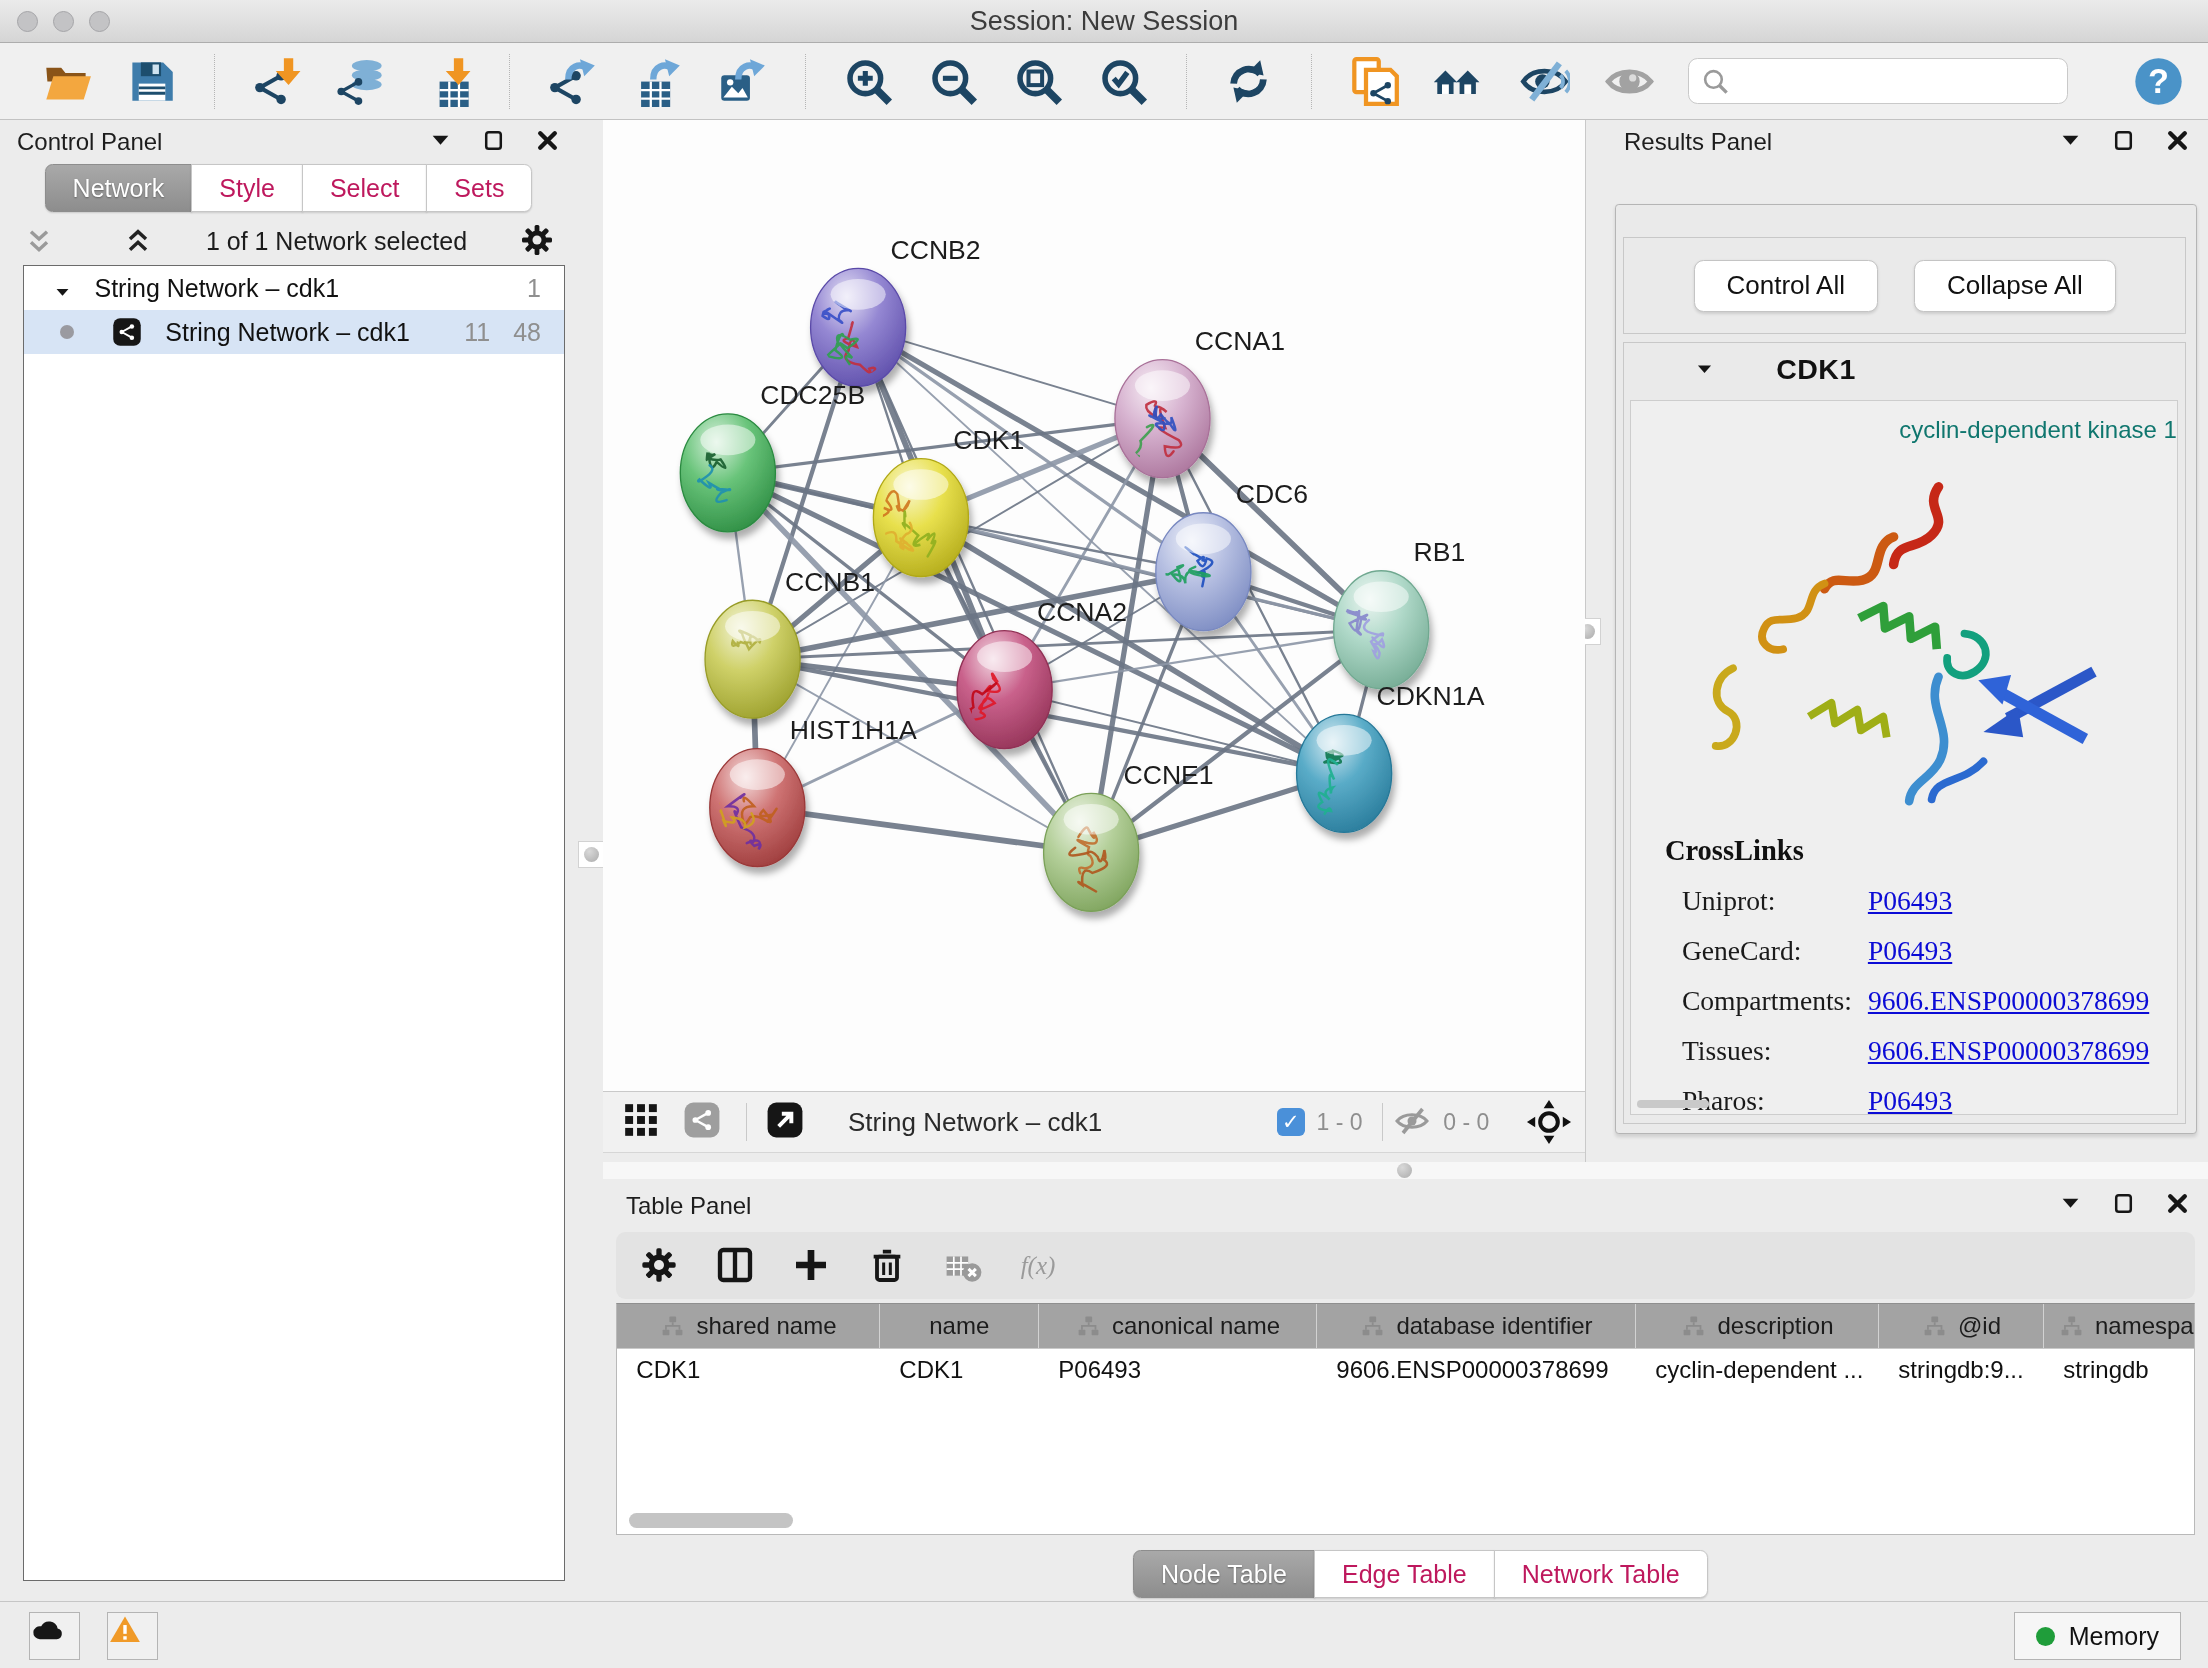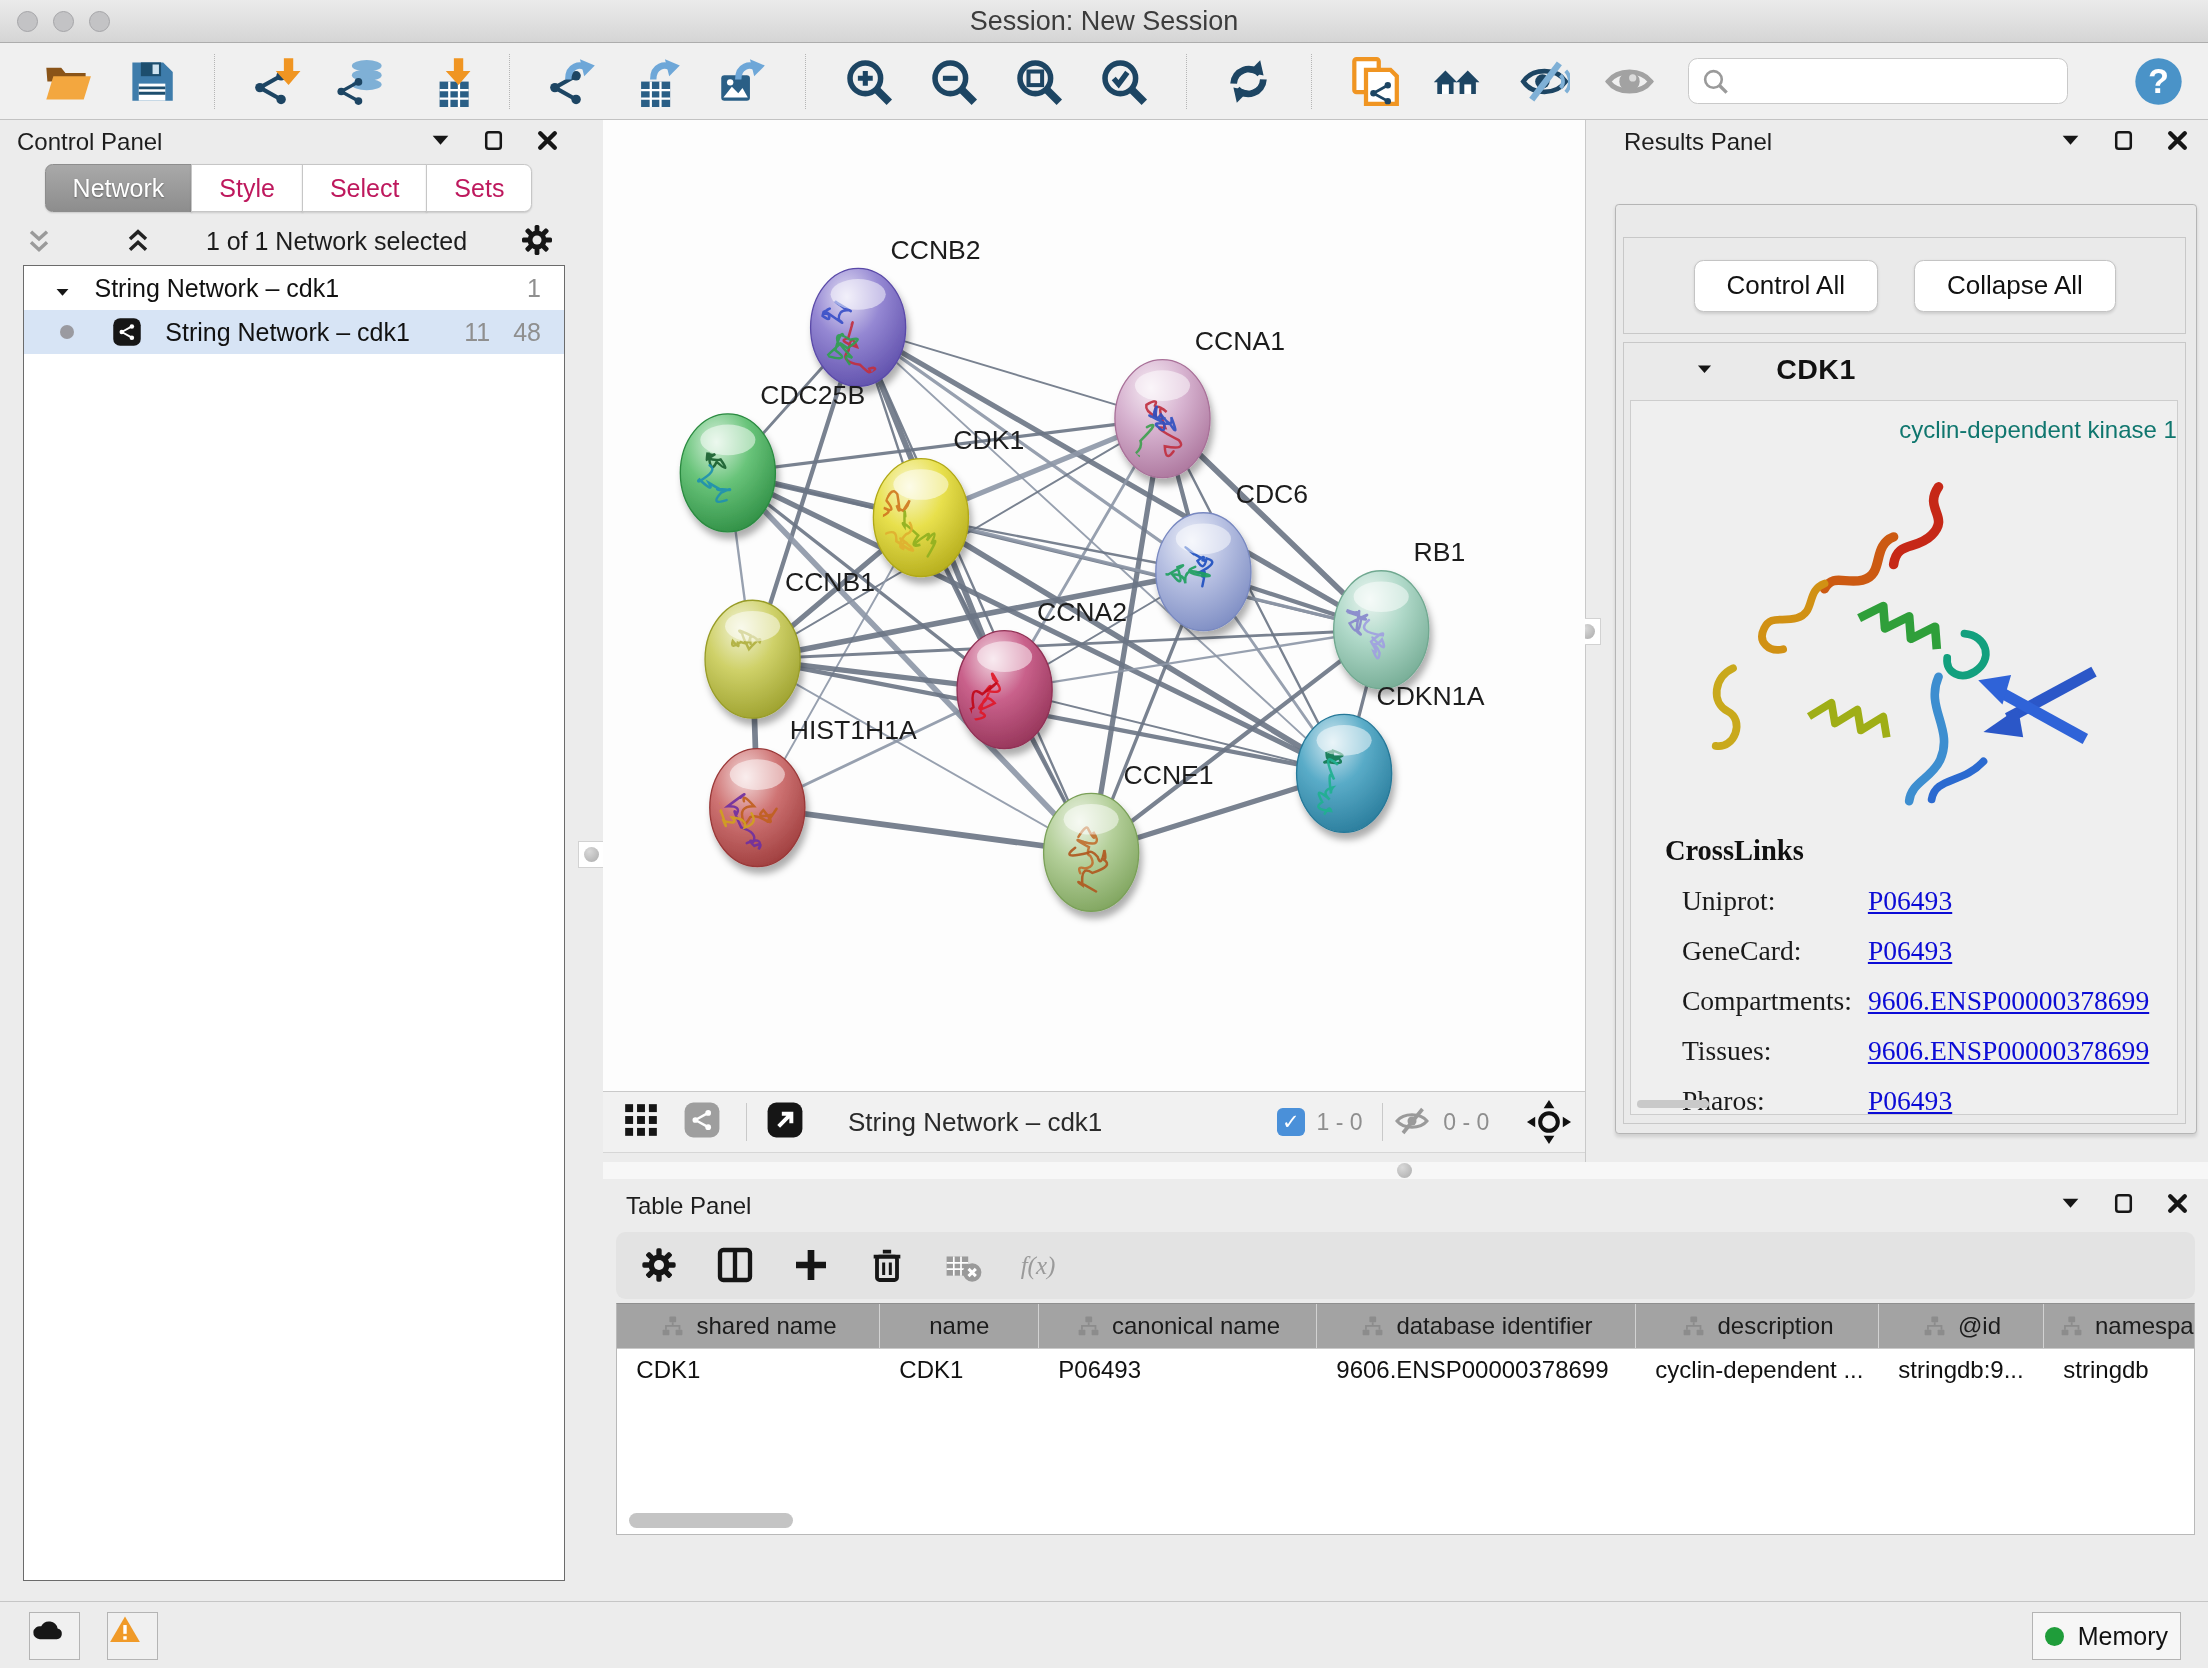--- a/index.html
+++ b/index.html
@@ -132,21 +132,21 @@
     overflow:hidden;white-space:nowrap;flex:none;}
   .hthumb{position:absolute;left:11.4px;bottom:5.7px;width:164px;height:15px;background:#c4c4c4;border-radius:7.6px;}
   .bottom-tabs{position:absolute;left:1134px;top:1550px;display:flex;}
 
   
   .status-bar{position:absolute;left:0;top:1601px;width:2208px;height:68px;background:#ececec;border-top:1px solid #c6c6c6;
     display:flex;align-items:center;}
   .sbtn{width:51px;height:48px;border:1.9px solid #b4b4b4;background:#f0f0f0;display:flex;align-items:center;justify-content:center;margin-left:28.5px;box-sizing:border-box;}
   .sbtn svg{width:34px;height:34px;}
   .membtn{margin-left:auto;margin-right:27px;height:48px;border:1.9px solid #b4b4b4;background:#f6f6f6;
-    display:flex;align-items:center;gap:13.3px;padding:0 12px;font-size:25px;color:#111;box-sizing:border-box;}
+    display:flex;align-items:center;gap:13.3px;padding:0 21px;font-size:25px;color:#111;box-sizing:border-box;}
   .memdot{width:19px;height:19px;border-radius:50%;background:#1f9d3a;}
 </style>
 </head>
 <body>
 
 <div class="window">
 
   <div class="titlebar">
     <div class="lights">
       <div class="light"></div>
@@ -965,20 +965,25 @@
             <div class="tdc" style="width: 319px;">9606.ENSP00000378699</div>
             <div class="tdc" style="width: 243px;">cyclin-dependent ...</div>
             <div class="tdc" style="width: 165px;">stringdb:9...</div>
             <div class="tdc" style="width: 190px;">stringdb</div>
           </div>
         </div>
       <div class="hthumb"></div>
     </div>
   </div>
 
+  <div class="bottom-tabs tabset" id="bottom-tabs">
+      <span class="tabseg first sel">Node Table</span>
+      <span class="tabseg">Edge Table</span>
+      <span class="tabseg last">Network Table</span>
+    </div>
 
   <div class="status-bar">
     <span class="sbtn">
         <span class="ic" style="display: block; width: 100%; height: 100%;"><svg viewBox="0 0 24 24" width="100%" height="100%">
             <path d="M7 18.5a4.6 4.6 0 1 1 .9-9.1A6.2 6.2 0 0 1 19.5 11a3.8 3.8 0 0 1-.6 7.5z" fill="#161616"></path>
           </svg></span>
       </span>
     <span class="sbtn" style="margin-left:27px;">
         <span class="ic" style="display: block; width: 100%; height: 100%;"><svg viewBox="0 0 24 24" width="100%" height="100%">
             <path d="M12 2.5L22.5 20.5H1.5z" fill="#f09a28"></path>

